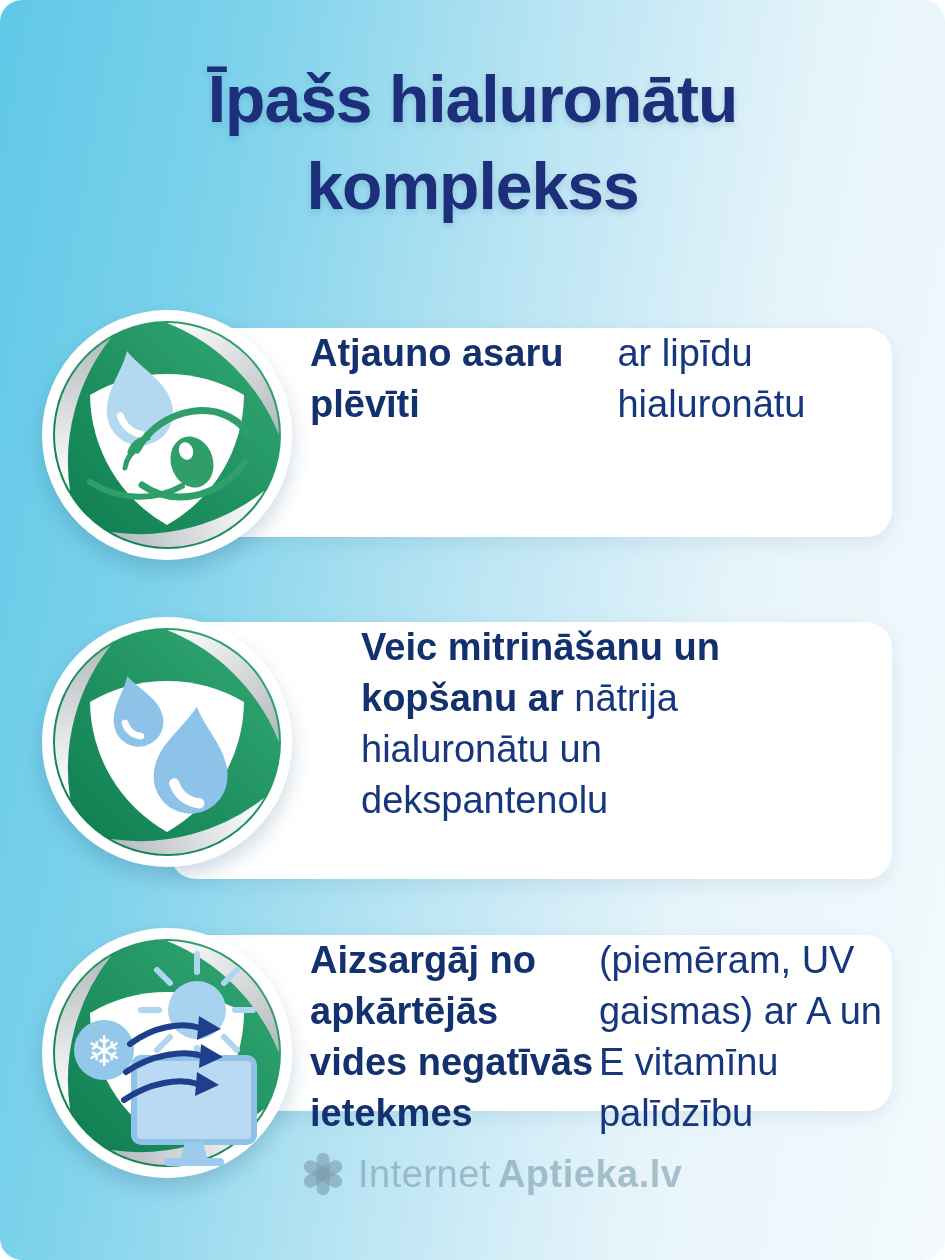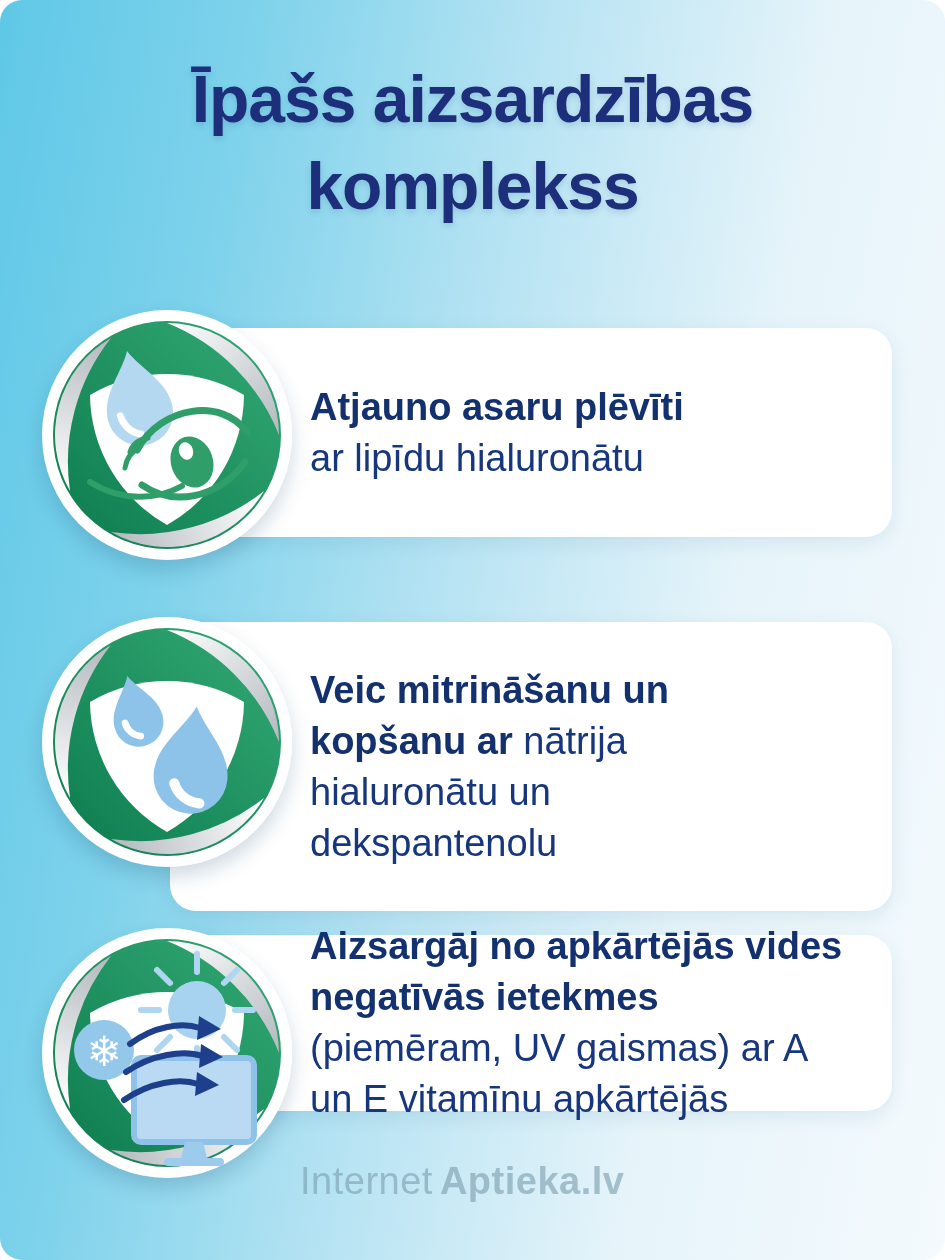--- a/index.html
+++ b/index.html
@@ -8,73 +8,72 @@
     position:relative;width:945px;height:1260px;overflow:hidden;border-radius:22px;
     background:linear-gradient(100deg,#5fc8e7 0%,#7ed2eb 22%,#b9e4f3 48%,#e6f4fa 72%,#f4fafd 100%);
   }
   .title{
     position:absolute;top:56px;left:0;right:0;text-align:center;
     font-size:66px;line-height:1.32;font-weight:700;color:#1d2f7b;
     letter-spacing:-1px;text-shadow:0 3px 6px rgba(30,80,130,.18);
   }
   .card{
     position:absolute;left:170px;width:722px;background:#ffffff;border-radius:26px;
-    display:flex;flex-direction:column;justify-content:center;
+    display:flex;flex-direction:row;justify-content:center;
     padding-left:140px;box-sizing:border-box;
     box-shadow:0 6px 18px rgba(40,100,140,.10);
   }
   .card .txt{font-size:38px;line-height:51px;color:#16367d;}
   .card .h{font-weight:700;color:#13316f;}
   .card p{margin:0;}
   .card-1{top:328px;height:209px;}
-  .card-2{top:622px;height:289px;}
+  .card-2{top:622px;height:257px;}
   .card-3{top:935px;height:176px;}
   .w480{max-width:480px;}
   .w580{max-width:580px;}
   .w500{max-width:500px;}
   .circle{
     position:absolute;left:42px;width:250px;height:250px;border-radius:50%;
     box-shadow:0 10px 20px rgba(20,70,110,.20);
   }
   .circle svg{display:block;}
   .c-1{top:310px;}
   .c-2{top:617px;}
   .c-3{top:928px;}
   .watermark{
     position:absolute;top:1148px;left:300px;height:52px;
     display:flex;align-items:center;gap:12px;
     color:rgba(125,158,175,.62);
-    flex-direction:column;
   }
   .watermark .txt{font-size:38px;letter-spacing:.5px;white-space:nowrap;}
   .watermark .b2{font-weight:700;margin-left:7px;}
   .snowtext{font-family:"DejaVu Sans","Liberation Sans",sans-serif;}
 </style>
 </head>
 <body>
 
 <div class="stage">
 
   <div class="title">
-    <div>Īpašs aizsardzības</div>
+    <div>Īpašs hialuronātu</div>
     <div>komplekss</div>
   </div>
 
   <div class="card card-1">
     <div class="txt h">Atjauno asaru plēvīti</div>
     <div class="txt">ar lipīdu hialuronātu</div>
   </div>
 
   <div class="card card-2">
     <p class="txt w480"><span class="h">Veic mitrināšanu un kopšanu ar</span> <span>nātrija hialuronātu un dekspantenolu</span></p>
   </div>
 
   <div class="card card-3">
     <div class="txt h w580">Aizsargāj no apkārtējās vides negatīvās ietekmes</div>
-    <div class="txt w500">(piemēram, UV gaismas) ar A un E vitamīnu apkārtējās</div>
+    <div class="txt w500">(piemēram, UV gaismas) ar A un E vitamīnu palīdzību</div>
   </div>
 
   <div class="circle c-1">
     <svg width="250" height="250" viewBox="0 0 250 250">
       <defs>
         <linearGradient id="g1" x1="1" y1="0" x2="0" y2="1">
           <stop offset="0" stop-color="#33a974"></stop>
             <stop offset="1" stop-color="#0c7b4e"></stop>
         </linearGradient>
         <linearGradient id="s1" x1="0" y1="0" x2="1" y2="1">

